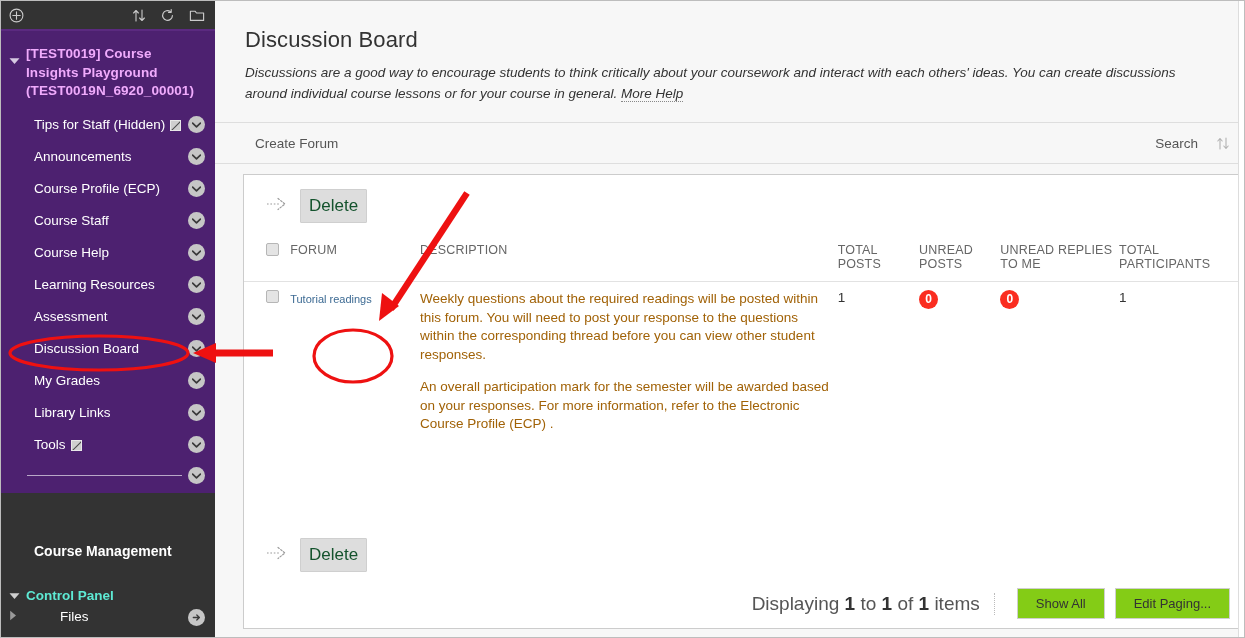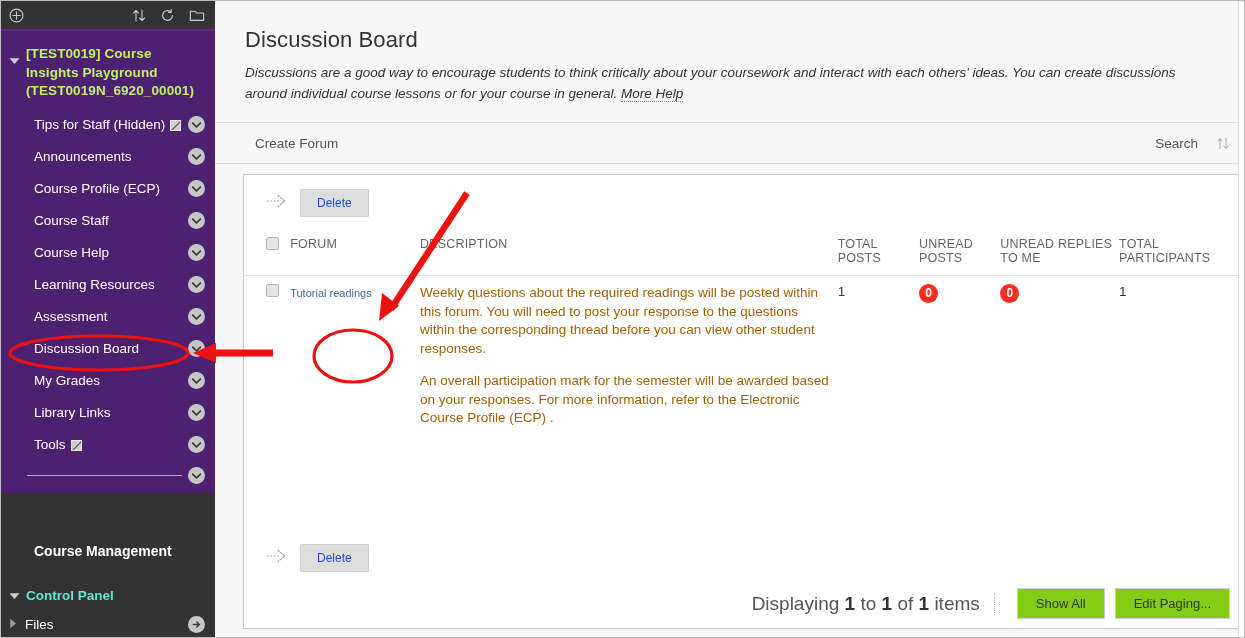--- a/index.html
+++ b/index.html
@@ -42,21 +42,21 @@
     background: #4d2170;
     position: relative;
   }
 
   .course-title {
     display: flex; align-items: flex-start;
     padding: 14px 12px 8px 8px;
   }
   .course-title .caret { margin: 6px 6px 0 0; flex: 0 0 auto; }
   .course-title .ct-text {
-    color: #bef264; font-weight: bold; font-size: 13.5px;
+    color: #f0abfc; font-weight: bold; font-size: 13.5px;
     line-height: 18.5px; letter-spacing: .1px;
   }
 
   .nav-list { list-style: none; padding: 0 0 4px 0; }
   .nav-item {
     position: relative;
     display: flex; align-items: center;
     min-height: 32px;
     padding: 0 10px 0 33px;
     color: #ffffff;
@@ -98,23 +98,23 @@
     color: #ffffff; font-weight: bold; font-size: 14px;
     padding: 8px 10px 10px 33px;
   }
   .cp-row {
     display: flex; align-items: center;
     color: #5eead4; font-size: 13.5px; font-weight: bold;
     min-height: 28px; padding: 0 10px 0 8px; margin-top: 12px;
   }
   .cp-row .caret { margin-right: 6px; }
   .files-row {
-    display: flex; align-items: center;
+    display: flex; 
     color: #ffffff; font-size: 13.5px;
-    min-height: 30px; padding: 0 10px 0 8px;
+    min-height: 30px; padding: 0 10px 0 8px; gap: 35px;
   }
   .files-row .tri { margin-right: 8px; }
   .files-row .flabel { flex: 0 1 auto; }
   .files-row .arrow-circle { margin-left: auto; }
   .arrow-circle {
     width: 17px; height: 17px; border-radius: 50%;
     background: #c6c6c6; display: flex;
     align-items: center; justify-content: center;
   }
 
@@ -170,22 +170,22 @@
     margin-right: 0;
     padding: 14px 0 0 0;
     height: 455px;
     position: relative;
   }
 
   .btn-row { display: flex; align-items: center; padding: 0 0 0 22px; }
   .dot-arrow { margin-right: 12px; flex: 0 0 auto; }
   .gray-btn {
     background: #dddddd; border: 1px solid #cfcfcf;
-    color: #1d4ed8; font-size: 12px; font-family: inherit;
-    padding: 6px 16px; cursor: pointer; border-radius: 1px;
+    color: #14532d; font-size: 17px; font-family: inherit;
+    padding: 6px 8px; cursor: pointer; border-radius: 1px;
   }
 
   table#forum-table {
     width: 100%; border-collapse: collapse;
     margin-top: 14px; table-layout: fixed;
   }
   #forum-table th {
     font-size: 12.5px; color: #666666; font-weight: normal;
     text-align: left; vertical-align: top;
     padding: 6px 6px 10px 0;

